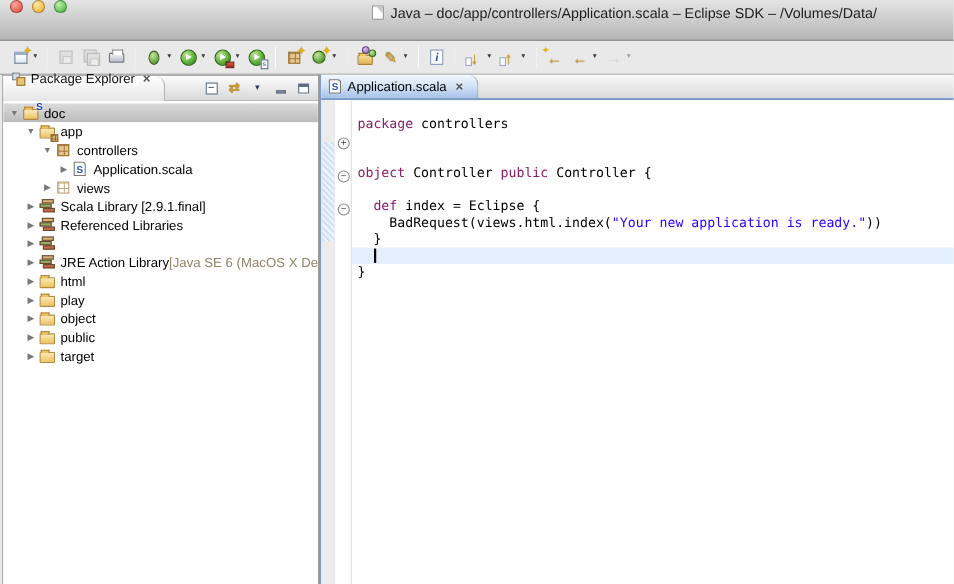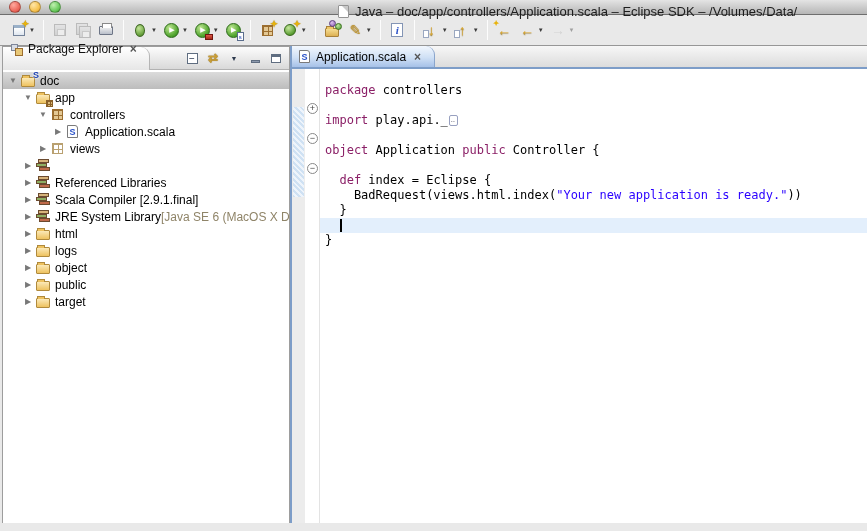--- a/index.html
+++ b/index.html
@@ -1,21 +1,21 @@
 <!DOCTYPE html>
 <html style="--kw: #8b2067; --str: #2a00ff; --active-border: #7d9dc8; --current-line: #e3effc;"><head>
 <meta charset="utf-8">
 <style>
   * { box-sizing: border-box; margin: 0; padding: 0; }
   html,body { width:867px; height:531px; overflow:hidden; }
   body { font-family:"Liberation Sans",sans-serif; background:#e9e9e9; position:relative; }
 
   
-  .titlebar { height:15px; background:linear-gradient(#e4e4e4,#cfcfcf 45%,#b6b6b6);
-    border-bottom:1px solid #6e6e6e; position:relative; display:flex; align-items:center; }
+  .titlebar { height:37px; background:linear-gradient(#e4e4e4,#cfcfcf 45%,#b6b6b6);
+    border-bottom:1px solid #6e6e6e; position:relative; display:flex; }
   .traffic { display:flex; gap:8px; margin-left:9px; }
   .light { width:12px; height:12px; border-radius:50%; border:1px solid rgba(0,0,0,.28); }
   .light.red    { background:radial-gradient(circle at 35% 30%,#ffa99e,#ec6a5e 60%,#d5443a); }
   .light.yellow { background:radial-gradient(circle at 35% 30%,#ffe6a8,#f6c351 60%,#df9b2d); }
   .light.green  { background:radial-gradient(circle at 35% 30%,#c0f0b0,#6ccb5f 60%,#3f9e33); }
   .title-wrap { position:absolute; left:338px; top:0; height:22px; display:flex; align-items:center;
     gap:6px; white-space:nowrap; overflow:hidden; right:0; }
   .doc-ic { width:11px; height:13px; background:#fff; border:1px solid #949494; border-radius:1px;
     flex:none; position:relative; }
   .doc-ic::after { content:""; position:absolute; top:0; right:0; border:3px solid #c9c9c9;
@@ -336,20 +336,21 @@
         </div>
         <div class="row" style="padding-left: 19px;">
           <span class="arr">▶</span>
           <span class="ti">
             <span class="lib-ic">
               <i class="lb1"></i>
               <i class="lb2"></i>
               <i class="lb3"></i>
             </span>
           </span>
+          <span class="lbl">Scala Library [2.9.1.final]</span>
         </div>
         <div class="row" style="padding-left: 19px;">
           <span class="arr">▶</span>
           <span class="ti">
             <span class="lib-ic">
               <i class="lb1"></i>
               <i class="lb2"></i>
               <i class="lb3"></i>
             </span>
           </span>
@@ -357,47 +358,46 @@
         </div>
         <div class="row" style="padding-left: 19px;">
           <span class="arr">▶</span>
           <span class="ti">
             <span class="lib-ic">
               <i class="lb1"></i>
               <i class="lb2"></i>
               <i class="lb3"></i>
             </span>
           </span>
-          <span class="lbl">Scala Compiler [2.9.1.final]</span>
         </div>
         <div class="row" style="padding-left: 19px;">
           <span class="arr">▶</span>
           <span class="ti">
             <span class="lib-ic">
               <i class="lb1"></i>
               <i class="lb2"></i>
               <i class="lb3"></i>
             </span>
           </span>
-          <span class="lbl">JRE System Library </span>
+          <span class="lbl">JRE Action Library </span>
           <span class="sfx">[Java SE 6 (MacOS X Def</span>
         </div>
         <div class="row" style="padding-left: 19px;">
           <span class="arr">▶</span>
           <span class="ti">
             <span class="fold-ic"></span>
           </span>
           <span class="lbl">html</span>
         </div>
         <div class="row" style="padding-left: 19px;">
           <span class="arr">▶</span>
           <span class="ti">
             <span class="fold-ic"></span>
           </span>
-          <span class="lbl">logs</span>
+          <span class="lbl">play</span>
         </div>
         <div class="row" style="padding-left: 19px;">
           <span class="arr">▶</span>
           <span class="ti">
             <span class="fold-ic"></span>
           </span>
           <span class="lbl">object</span>
         </div>
         <div class="row" style="padding-left: 19px;">
           <span class="arr">▶</span>
@@ -429,23 +429,22 @@
         <div class="range-indicator"></div>
       </div>
       <div class="foldcol" id="foldcol">
           <div class="fold" style="top: 34px;">+</div>
           <div class="fold" style="top: 64px;">−</div>
           <div class="fold" style="top: 94px;">−</div>
         </div>
       <div class="code" id="code">
           <div class="line"><span class="tk-k">package</span><span class="tk-p"> controllers</span></div>
           <div class="line"></div>
-          <div class="line"><span class="tk-k">import</span><span class="tk-p"> play.api._</span><span class="tk-fb"></span></div>
           <div class="line"></div>
-          <div class="line"><span class="tk-k">object</span><span class="tk-p"> Application </span><span class="tk-k">public</span><span class="tk-p"> Controller {</span></div>
+          <div class="line"><span class="tk-k">object</span><span class="tk-p"> Controller </span><span class="tk-k">public</span><span class="tk-p"> Controller {</span></div>
           <div class="line"></div>
           <div class="line"><span class="tk-p">  </span><span class="tk-k">def</span><span class="tk-p"> index = Eclipse {</span></div>
           <div class="line"><span class="tk-p">    BadRequest(views.html.index(</span><span class="tk-s">"Your new application is ready."</span><span class="tk-p">))</span></div>
           <div class="line"><span class="tk-p">  }</span></div>
           <div class="line current">
             <span class="cursor"></span>
           </div>
           <div class="line"><span class="tk-p">}</span></div>
         </div>
     </div>

